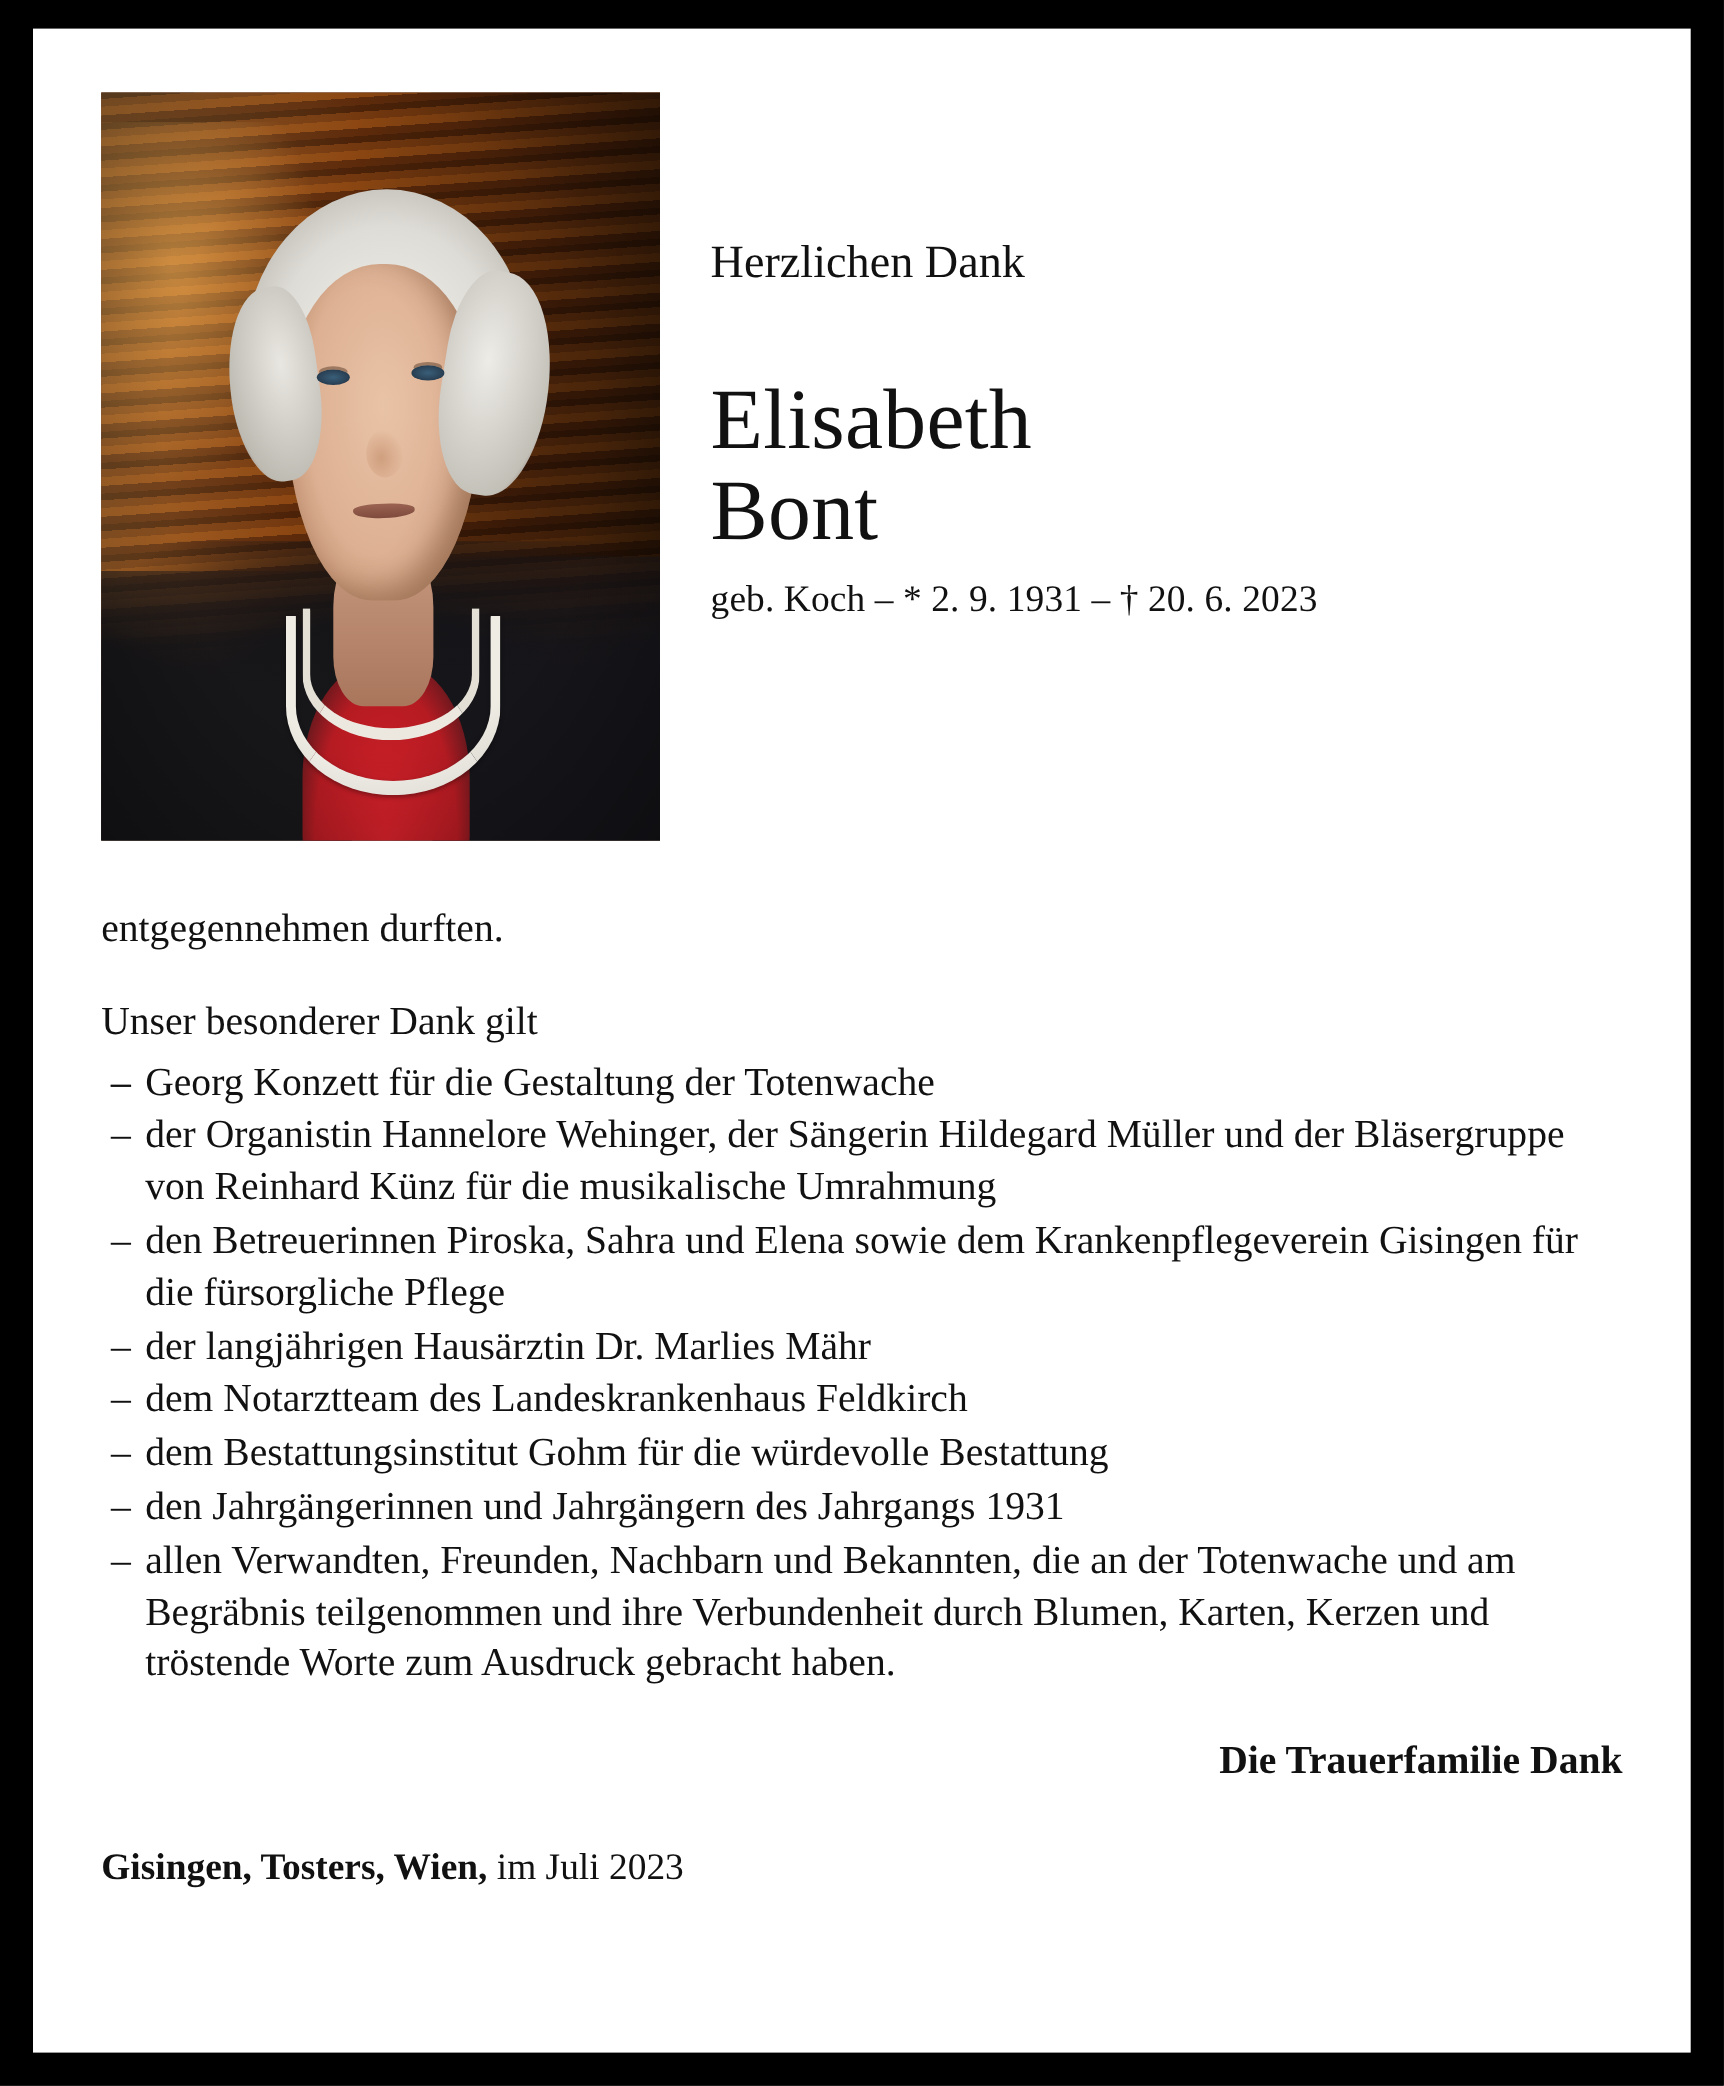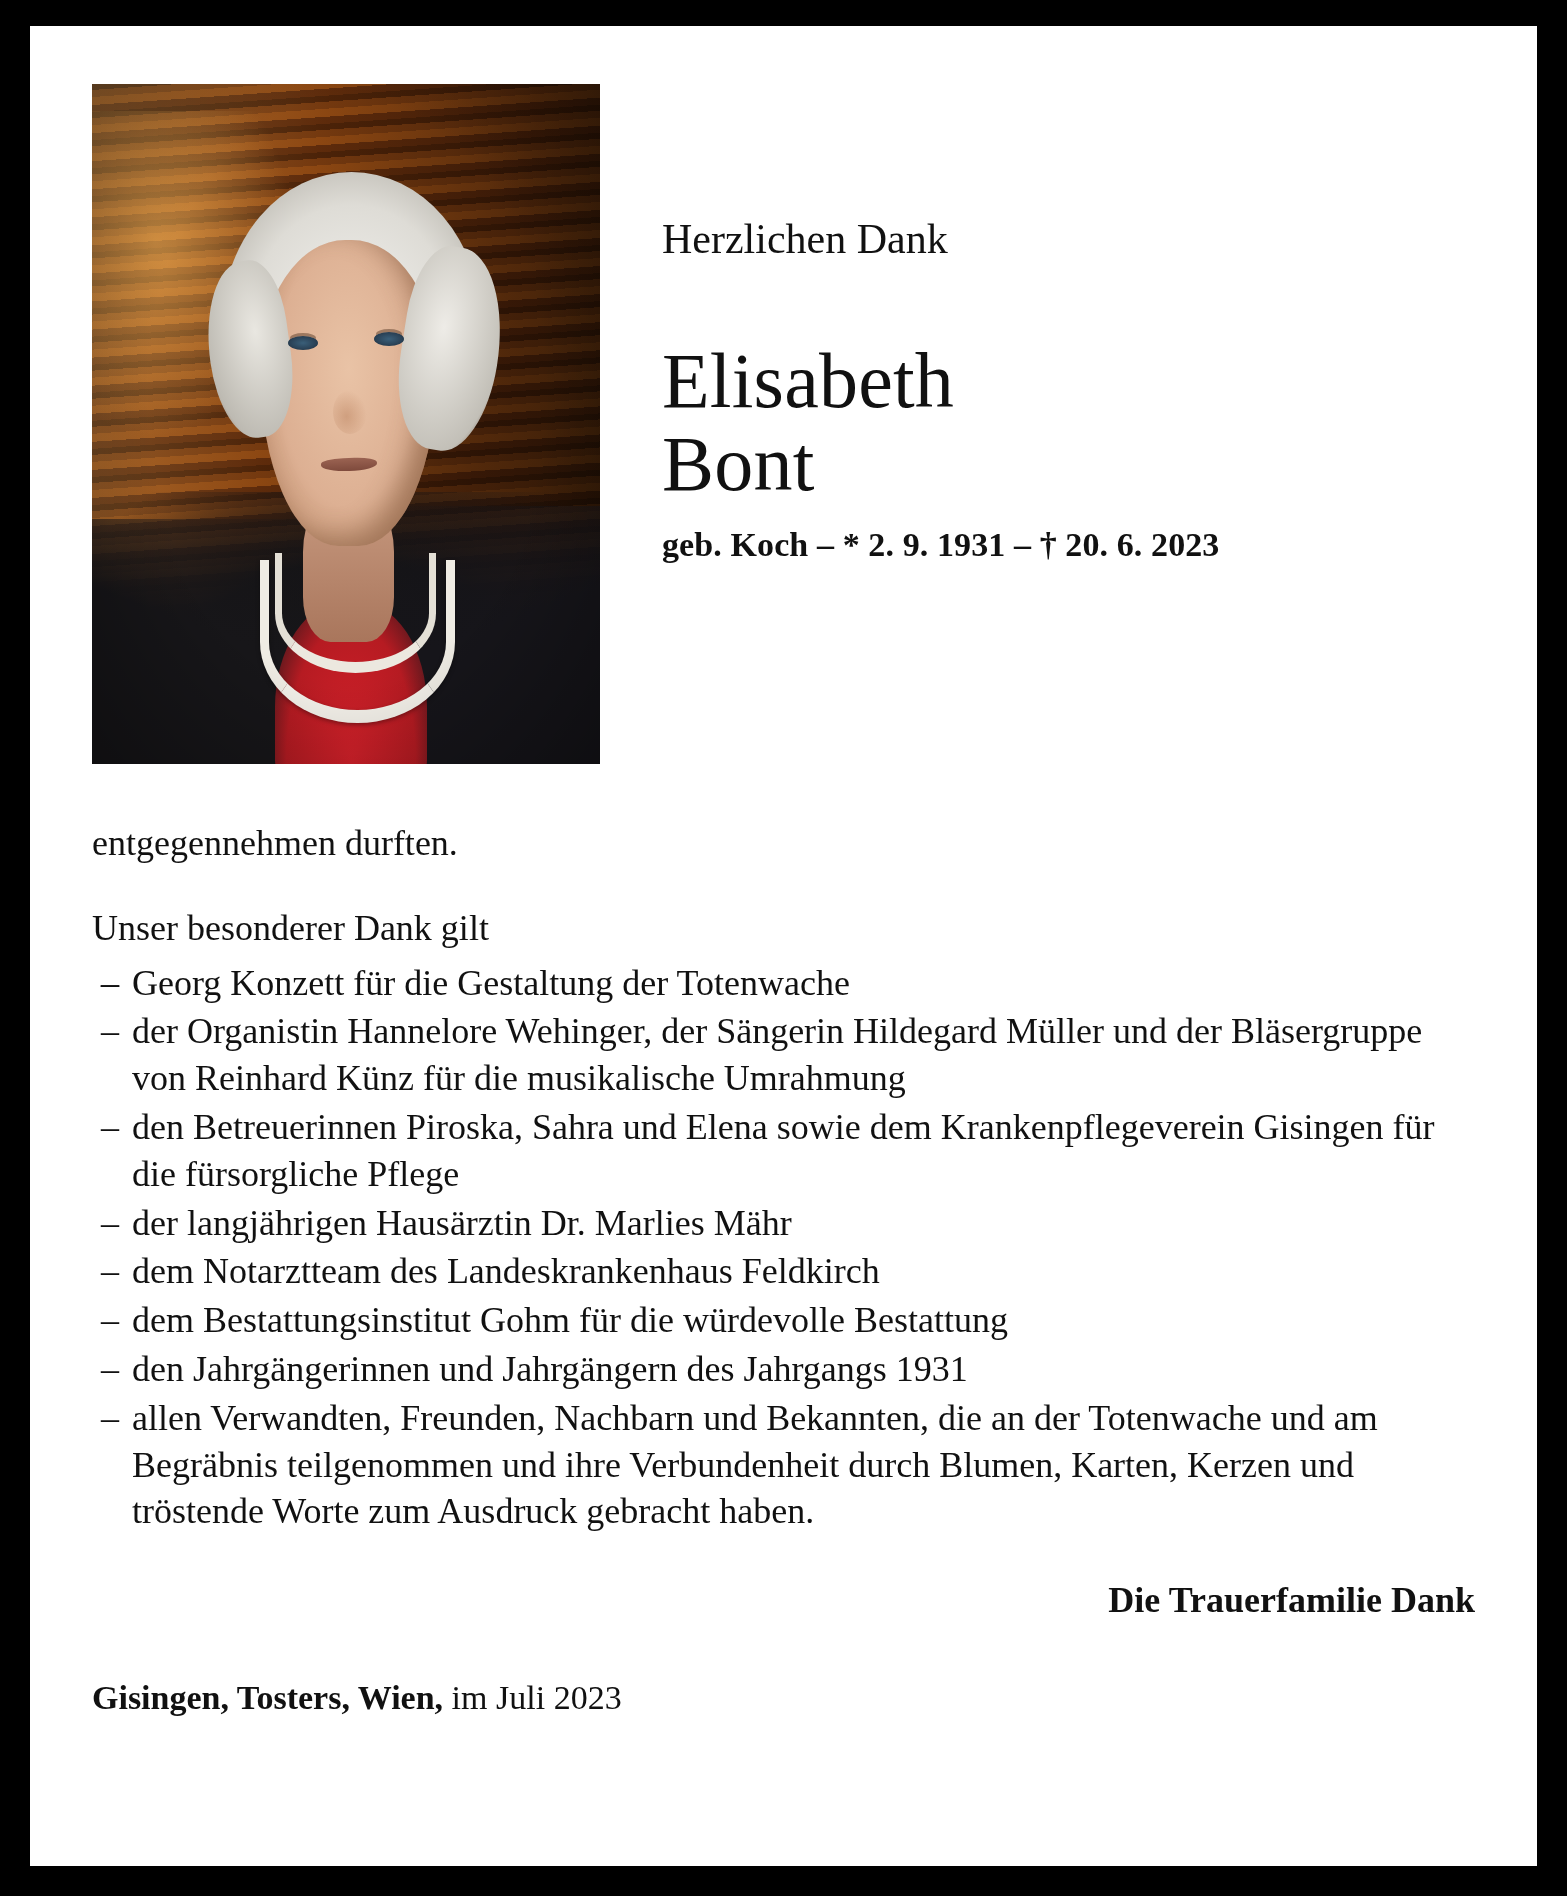--- a/index.html
+++ b/index.html
@@ -28,21 +28,21 @@
     height: 100%;
     background: #ffffff;
     box-sizing: border-box;
     padding: 58px 62px 40px 62px;
   }
 
   
   .top {
     display: flex;
     align-items: flex-start;
-    gap: 16px;
+    gap: 0px;
   }
   .photo-wrap {
     width: 508px;
     flex: 0 0 508px;
   }
   .photo {
     position: relative;
     width: 508px;
     height: 680px;
     overflow: hidden;
@@ -239,21 +239,21 @@
     margin: 0;
   }
   .name {
     font-size: 78px;
     line-height: 1.06;
     margin: 76px 0 0 0;
     letter-spacing: 0.2px;
   }
   .name .line2 { display: block; }
   .dates {
-    font-weight: bold;
+    font-weight: normal;
     font-size: 34px;
     margin-top: 20px;
     letter-spacing: 0.1px;
   }
 
   
   .body {
     margin-top: 56px;
     font-size: 36px;
     line-height: 1.30;

